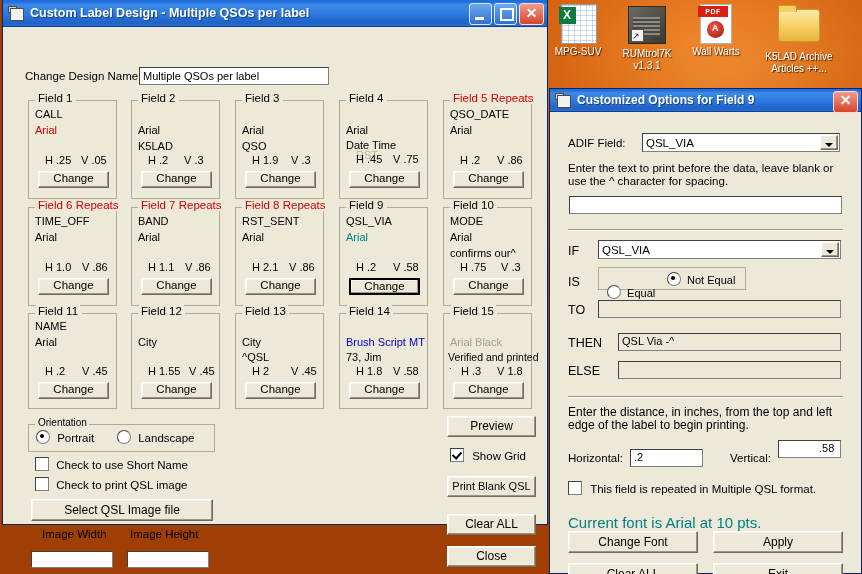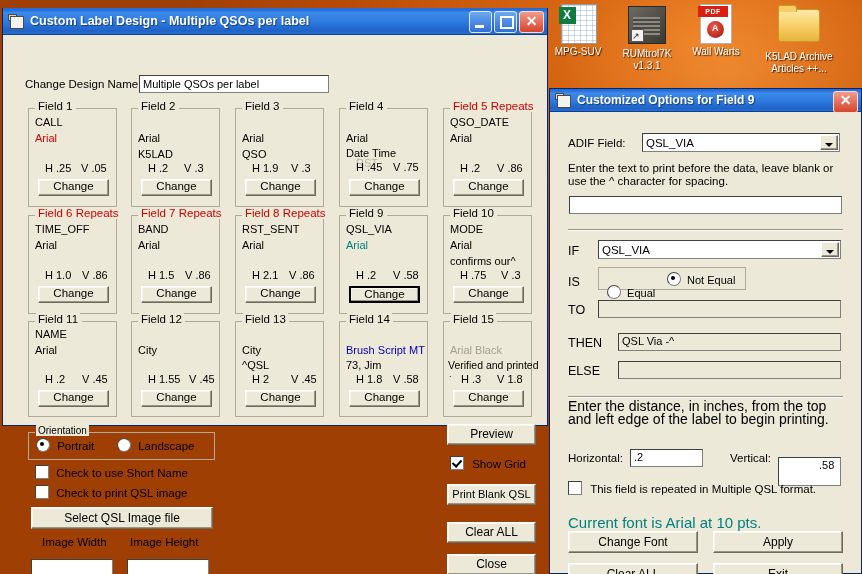--- a/index.html
+++ b/index.html
@@ -51,21 +51,21 @@
   .ic-pdf .ring:after{content:"A";position:absolute;left:5px;top:2px;color:#fff;font-size:9px;font-weight:bold;}
   
   .ic-folder{width:40px;height:31px;margin:5px auto 0;position:relative;
     background:linear-gradient(to bottom,#ffe49a,#f5c councils);}
   .ic-folder{background:linear-gradient(to bottom,#ffe9a8 0%,#f7ce63 55%,#e8b43c 100%);
     border:1px solid #c79a2c;border-radius:2px 3px 3px 3px;}
   .ic-folder:before{content:"";position:absolute;left:-1px;top:-5px;width:17px;height:6px;
     background:#f7ce63;border:1px solid #c79a2c;border-bottom:none;border-radius:2px 3px 0 0;}
   
   #mainwin{
-    position:absolute;left:2px;top:8px;width:546px;height:418px;
+    position:absolute;left:2px;top:0px;width:546px;height:525px;
     border:1px solid #0a246a;border-top:none;
     background:#ece9d8;
     box-sizing:border-box;
   }
   .titlebar{
     height:26px;position:relative;
     background:linear-gradient(to bottom,#1d6fd6 0%,#246ee0 8%,#3e8ae8 18%,#2f7ce2 50%,#1f63c8 88%,#2a6ec9 100%);
     border-bottom:1px solid #0a3f9e;
     display:flex;align-items:center;
   }
@@ -277,21 +277,21 @@
       <div class="line" style="left:53px;top:54px;">V .86</div>
       <div class="btn chg" style="left:9px;top:71px;width:71px;">Change</div>
     </div>
 
     <div class="group fp" style="left:128px;top:180px;width:89px;height:99px;">
       <div class="gtop" style="--lw:84px"></div>
         <div class="gcap cap-red">Field 7 Repeats</div>
       <div class="line" style="left:6px;top:8px;">BAND</div>
       <div class="line" style="left:6px;top:24px;">Arial</div>
       <div class="line" style="left:6px;top:40px;"></div>
-      <div class="line" style="left:16px;top:54px;">H 1.5</div>
+      <div class="line" style="left:16px;top:54px;">H 1.1</div>
       <div class="line" style="left:53px;top:54px;">V .86</div>
       <div class="btn chg" style="left:9px;top:71px;width:71px;">Change</div>
     </div>
 
     <div class="group fp" style="left:232px;top:180px;width:89px;height:99px;">
       <div class="gtop" style="--lw:84px"></div>
         <div class="gcap cap-red">Field 8 Repeats</div>
       <div class="line" style="left:6px;top:8px;">RST_SENT</div>
       <div class="line" style="left:6px;top:24px;">Arial</div>
       <div class="line" style="left:6px;top:40px;"></div>
@@ -469,26 +469,26 @@
     <div class="tbox" style="position:absolute;left:48px;top:188px;width:243px;height:18px;background:#ece9d8;"></div>
 
     <div class="lbl" style="position:absolute;left:18px;top:224px;font-size:12.5px;">THEN</div>
     <div class="tbox" style="position:absolute;left:68px;top:221px;width:223px;height:18px;background:#ece9d8;">QSL Via -^</div>
 
     <div class="lbl" style="position:absolute;left:18px;top:252px;font-size:12.5px;">ELSE</div>
     <div class="tbox" style="position:absolute;left:68px;top:249px;width:223px;height:18px;background:#ece9d8;"></div>
 
     <div class="hr" style="left:18px;top:284px;width:275px;"></div>
 
-    <div style="position:absolute;left:18px;top:288px;width:278px;font-size:14px;line-height:13px;">Enter the distance, in inches, from the top and left edge of the label to begin printing.</div>
+    <div style="position:absolute;left:18px;top:294px;width:278px;font-size:12px;line-height:13px;">Enter the distance, in inches, from the top and left edge of the label to begin printing.</div>
 
     <div class="lbl" style="position:absolute;left:18px;top:340px;">Horizontal:</div>
     <div class="tbox" style="position:absolute;left:80px;top:337px;width:73px;height:18px;">.2</div>
     <div class="lbl" style="position:absolute;left:180px;top:340px;">Vertical:</div>
-    <div class="tbox" style="position:absolute;left:228px;top:345px;width:63px;height:29px;padding-left:40px;">.58</div>
+    <div class="tbox" style="position:absolute;left:228px;top:328px;width:63px;height:18px;padding-left:40px;">.58</div>
 
     <div style="position:absolute;left:18px;top:369px;font-size:11.5px;">
       <span class="cbx"></span>
       <span style="margin-left:5px;">This field is repeated in Multiple QSL format.</span>
     </div>
 
     <div class="teal" style="position:absolute;left:18px;top:394px;font-size:15px;margin-top:8px;">Current font is Arial at 10 pts.</div>
 
     <div class="btn" style="position:absolute;left:18px;top:419px;width:130px;height:22px;line-height:20px;font-size:12px;">Change Font</div>
     <div class="btn" style="position:absolute;left:163px;top:419px;width:130px;height:22px;line-height:20px;font-size:12px;">Apply</div>

